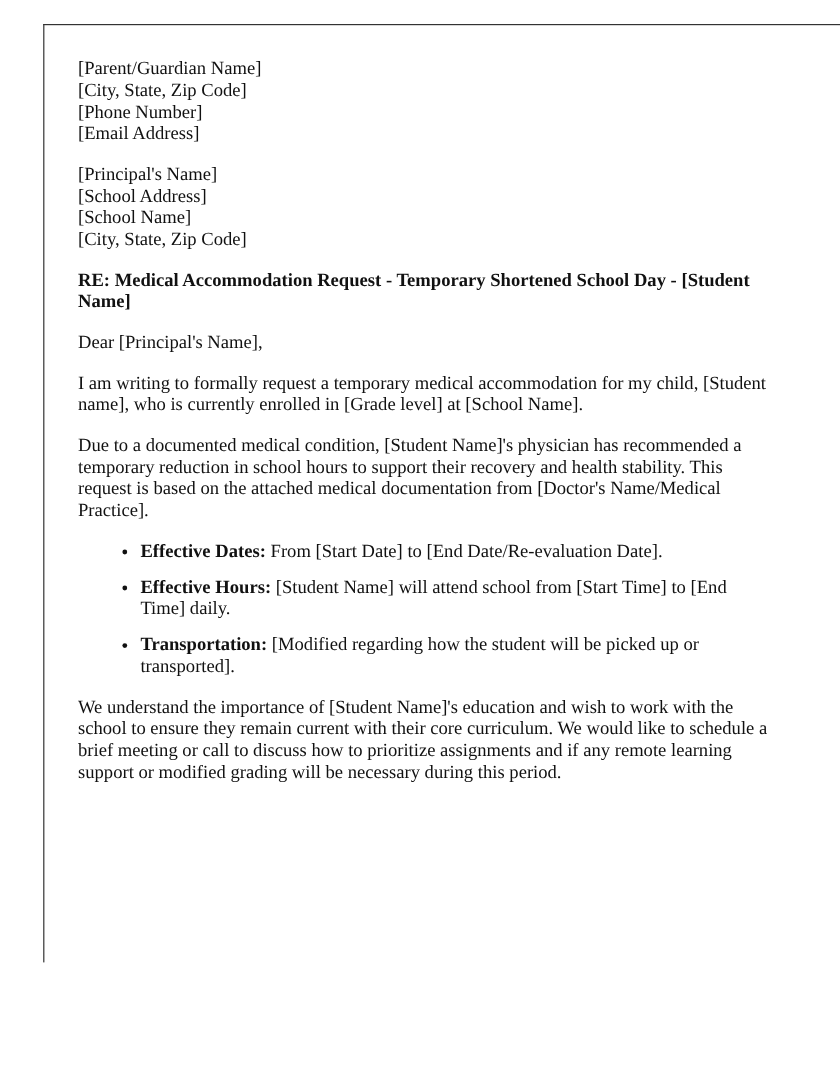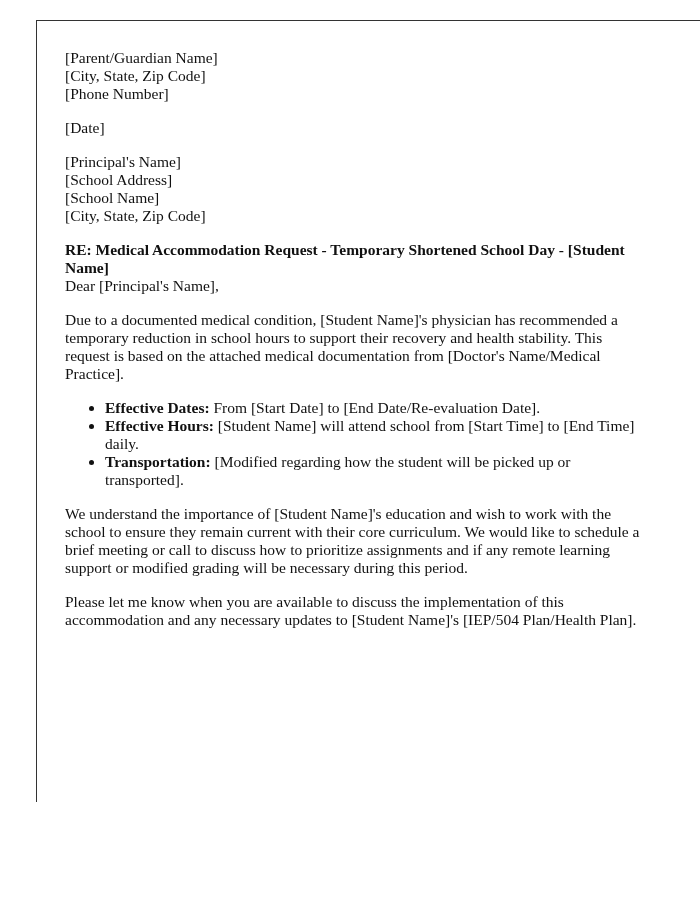--- a/index.html
+++ b/index.html
@@ -5,56 +5,56 @@
   html, body { margin:0; padding:0; background:#ffffff; }
   body { width:700px; height:900px; position:relative; overflow:hidden;
          font-family:"Liberation Serif", "DejaVu Serif", serif; color:#111; }
   .page { position:absolute; left:36px; top:20px; width:700px; height:782px;
           border-left:1px solid #333; border-right:1px solid #333; border-top:1px solid #333;
           box-sizing:border-box; }
   .content { position:absolute; left:28px; top:28px; width:586px;
              font-size:15.5px; line-height:18px; }
   .block { margin:0 0 16px 0; }
   .line { display:block; }
-  .subject { font-weight:bold; margin:0 0 0 0; }
+  .subject { font-weight:bold; margin:0 0 16px 0; }
   p { margin:0 6px 16px 0; }
   ul { margin:0 0 16px 0; padding-left:40px; }
-  li { margin:0; }
+  li { margin:12px; }
   b { font-weight:bold; }
 </style>
 </head>
 <body>
 
 <div class="page">
   <div class="content">
 
     <div class="block">
       <span class="line">[Parent/Guardian Name]</span>
       <span class="line">[City, State, Zip Code]</span>
       <span class="line">[Phone Number]</span>
+      <span class="line">[Email Address]</span>
     </div>
 
-    <div class="block">[Date]</div>
 
     <div class="block">
       <span class="line">[Principal's Name]</span>
       <span class="line">[School Address]</span>
       <span class="line">[School Name]</span>
       <span class="line">[City, State, Zip Code]</span>
     </div>
 
     <div class="subject">RE: Medical Accommodation Request - Temporary Shortened School Day - [Student Name]</div>
 
     <p>Dear [Principal's Name],</p>
 
+    <p>I am writing to formally request a temporary medical accommodation for my child, [Student name], who is currently enrolled in [Grade level] at [School Name].</p>
     <p>Due to a documented medical condition, [Student Name]'s physician has recommended a temporary reduction in school hours to support their recovery and health stability. This request is based on the attached medical documentation from [Doctor's Name/Medical Practice].</p>
 
     <ul>
       <li><b>Effective Dates:</b><span> From [Start Date] to [End Date/Re-evaluation Date].</span></li>
       <li><b>Effective Hours:</b><span> [Student Name] will attend school from [Start Time] to [End Time] daily.</span></li>
       <li><b>Transportation:</b><span> [Modified regarding how the student will be picked up or transported].</span></li>
     </ul>
 
     <p>We understand the importance of [Student Name]'s education and wish to work with the school to ensure they remain current with their core curriculum. We would like to schedule a brief meeting or call to discuss how to prioritize assignments and if any remote learning support or modified grading will be necessary during this period.</p>
-    <p>Please let me know when you are available to discuss the implementation of this accommodation and any necessary updates to [Student Name]'s [IEP/504 Plan/Health Plan].</p>
 
   </div>
 </div>
 
 </body></html>

